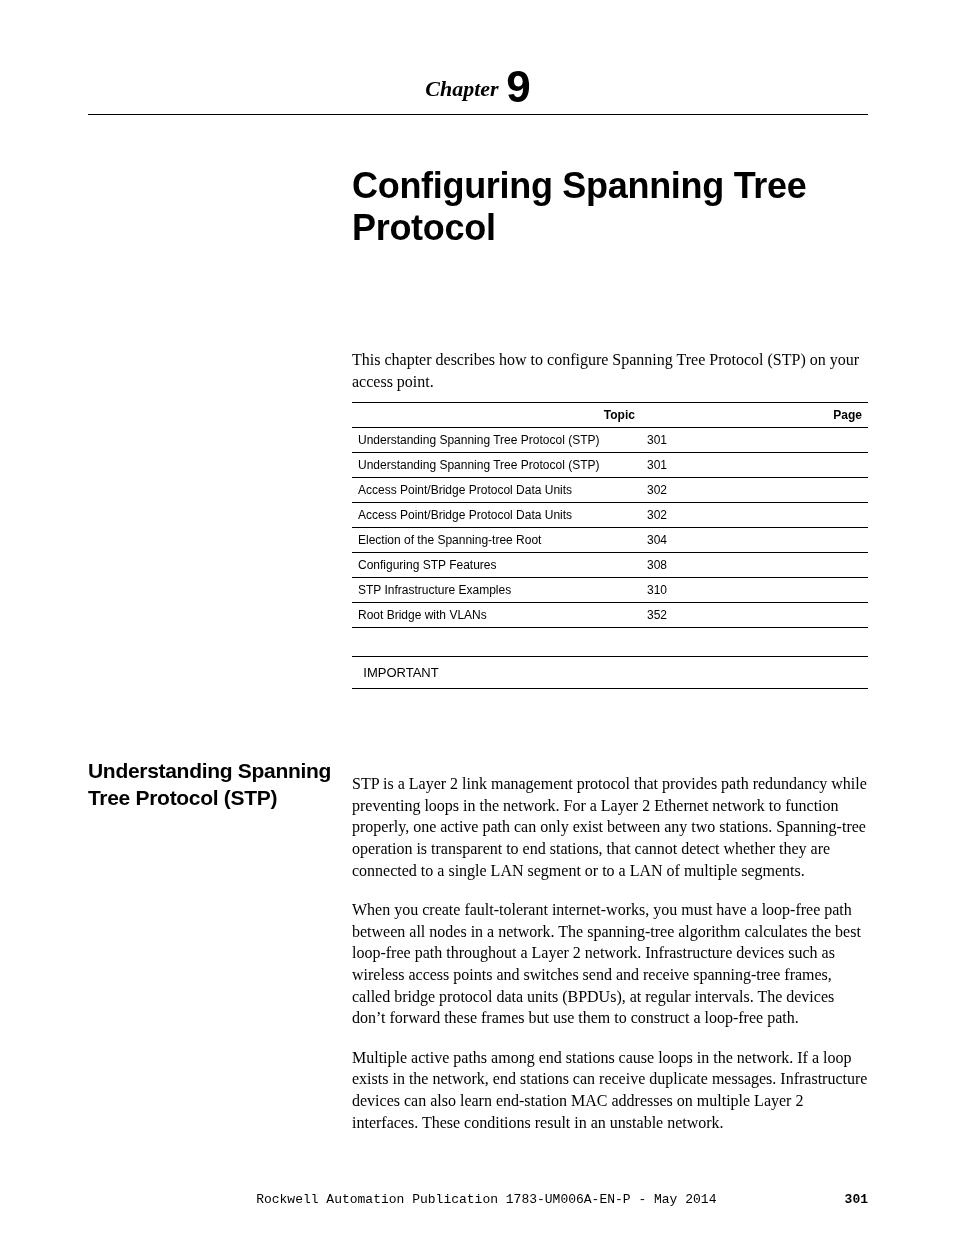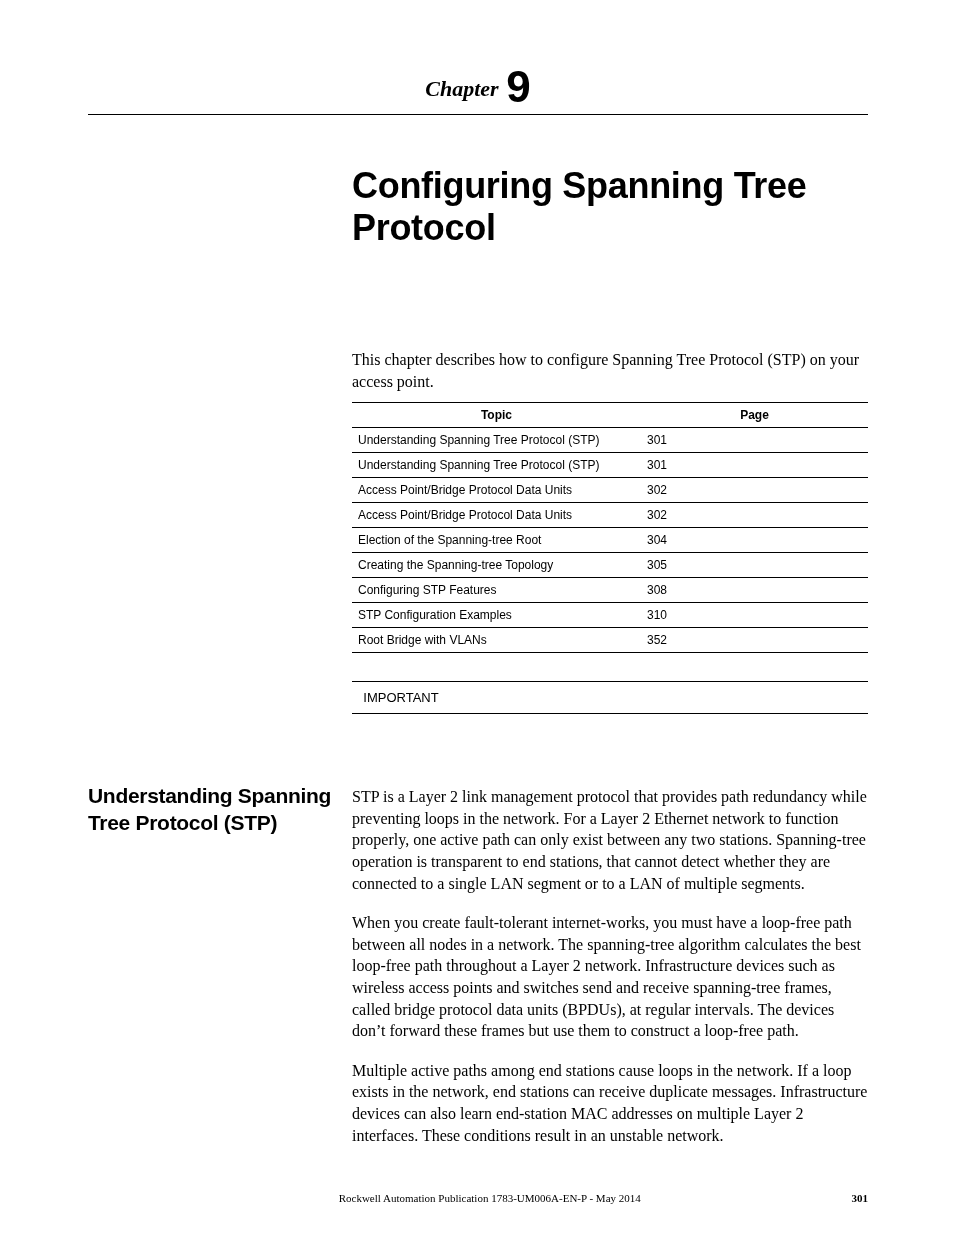--- a/index.html
+++ b/index.html
@@ -58,21 +58,21 @@
   }
   table.topics {
     border-collapse: collapse;
     width: 100%;
     font-family: Arial, Helvetica, sans-serif;
     font-size: 12px;
   }
   table.topics th {
     border-top: 1.5px solid #000;
     border-bottom: 1px solid #000;
-    text-align: center;
+    text-align: right;
     padding: 5px 6px;
     font-weight: bold;
   }
   table.topics td {
     border-bottom: 1px solid #000;
     padding: 5px 6px;
     font-family: Arial, Helvetica, sans-serif;
     font-size: 12px;
   }
   table.topics th:first-child, table.topics td:first-child {
@@ -111,33 +111,34 @@
     line-height: 1.3;
     padding-right: 20px;
     box-sizing: border-box;
     letter-spacing: -0.3px;
     margin-top: -4px;
   }
   .section-body {
     flex: 1;
     font-size: 16px;
     line-height: 1.35;
+    margin-top: 12px;
   }
   .section-body p {
     margin: 0 0 18px 0;
   }
   .footer {
     position: absolute;
     left: 88px;
     top: 1192px;
     width: 780px;
     display: flex;
     justify-content: space-between;
-    font-family: Liberation Serif, serif;
-    font-size: 11px;
+    font-family: Liberation Mono, monospace;
+    font-size: 13px;
   }
   .footer .pub {
     flex: 1;
     text-align: center;
   }
   .footer .pageno {
     font-weight: bold;
   }
 </style>
 </head>
@@ -178,29 +179,25 @@
           </tr>
         <tr>
             <td>Access Point/Bridge Protocol Data Units</td>
             <td>302</td>
           </tr>
         <tr>
             <td>Election of the Spanning-tree Root</td>
             <td>304</td>
           </tr>
         <tr>
-            <td>Creating the Spanning-tree Topology</td>
-            <td>305</td>
-          </tr>
-        <tr>
             <td>Configuring STP Features</td>
             <td>308</td>
           </tr>
         <tr>
-            <td>STP Configuration Examples</td>
+            <td>STP Infrastructure Examples</td>
             <td>310</td>
           </tr>
         <tr>
             <td>Root Bridge with VLANs</td>
             <td>352</td>
           </tr>
       </tbody>
     </table>
 
     <div class="important-box">

